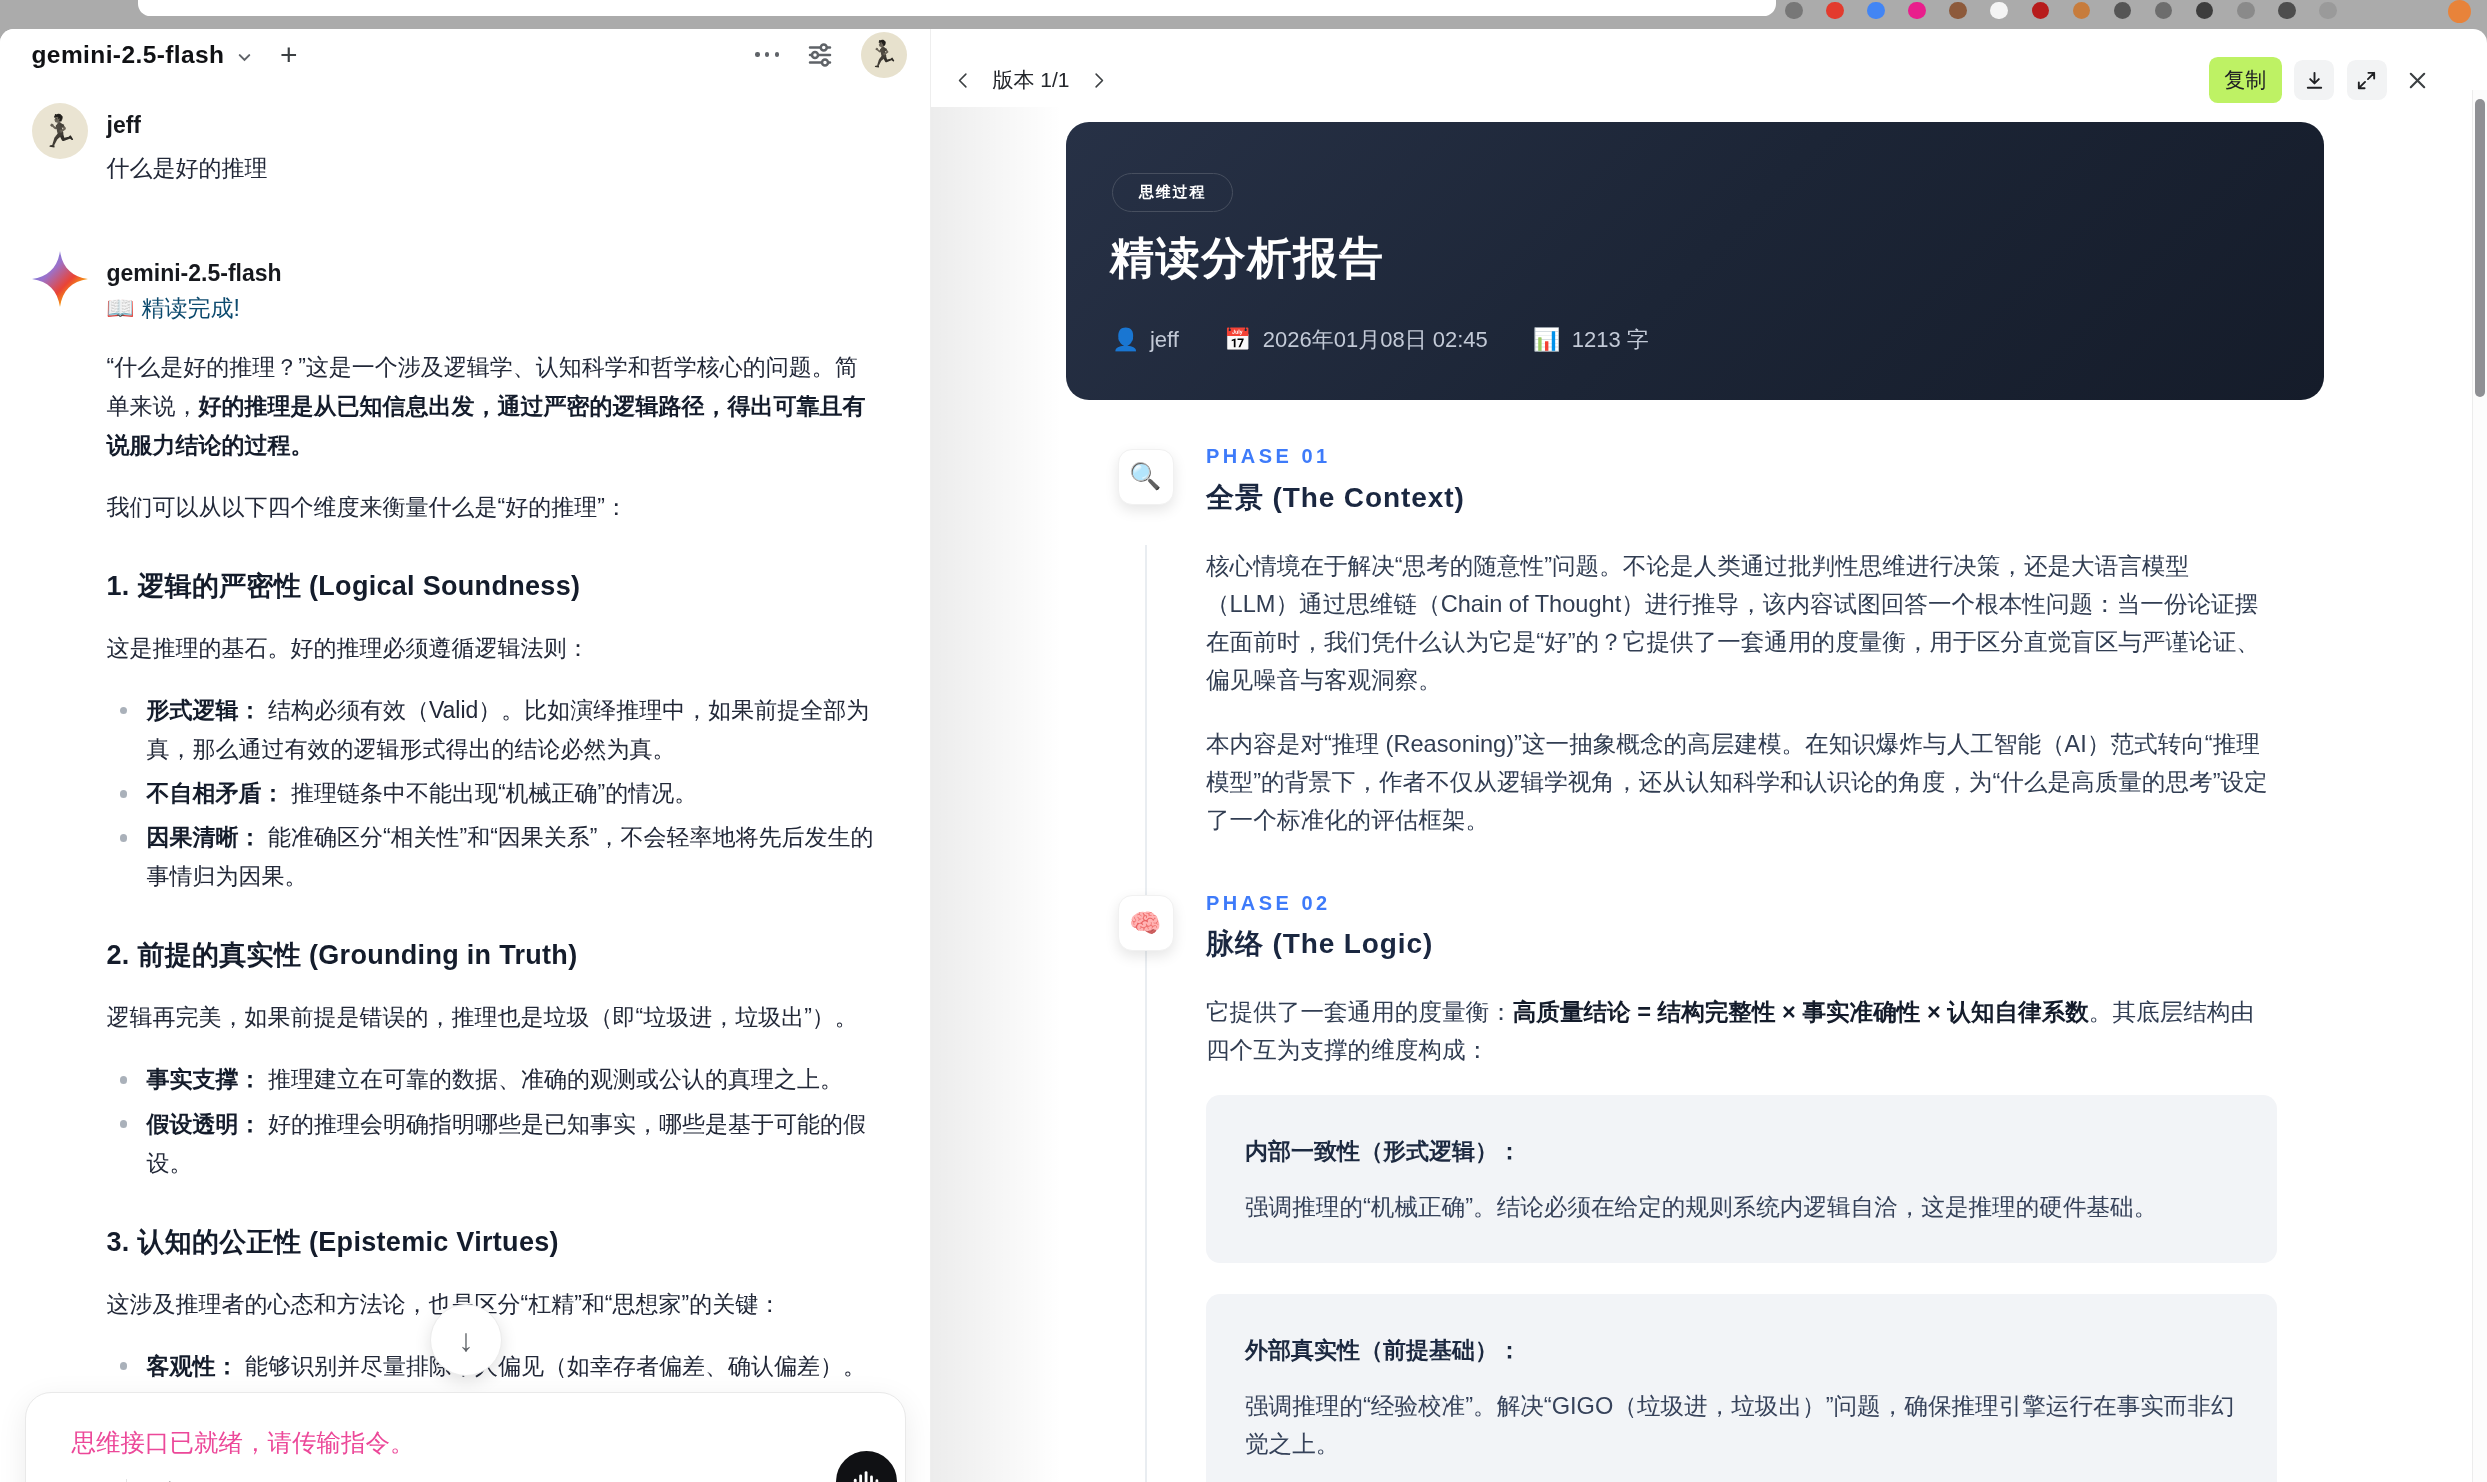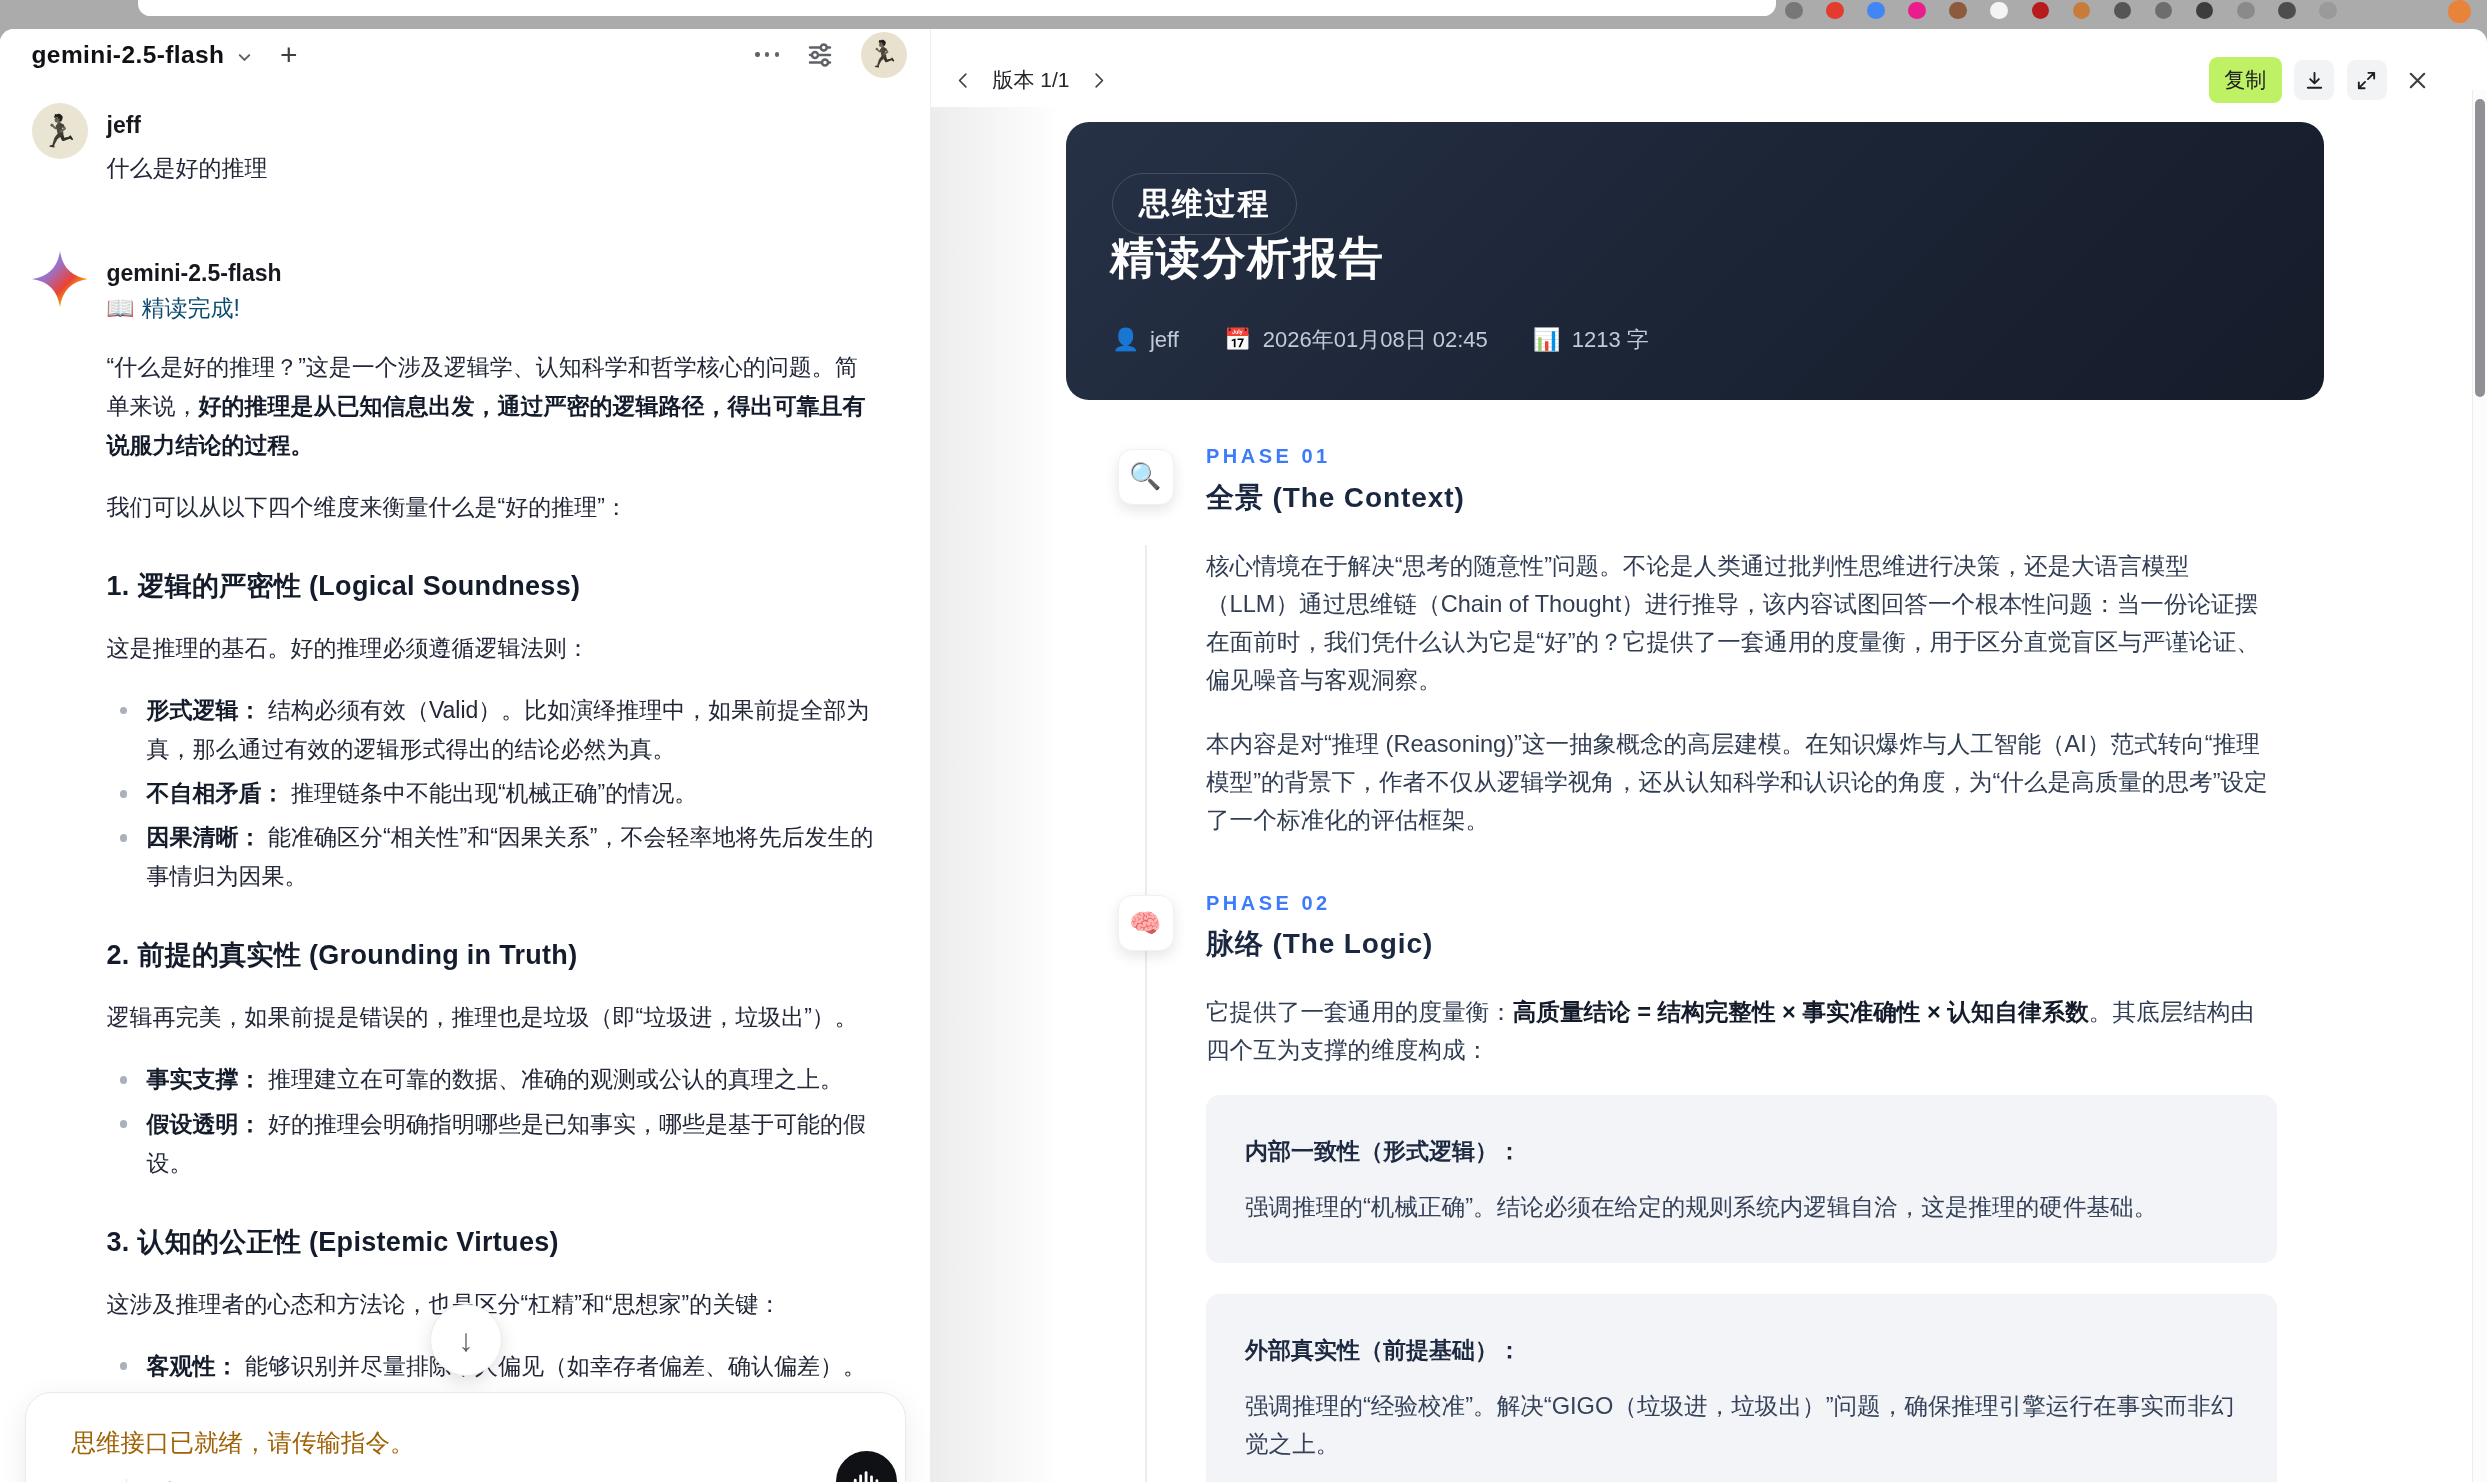--- a/index.html
+++ b/index.html
@@ -42,42 +42,42 @@
   .msg-body li::before{content:"";position:absolute;left:13px;top:15.8px;width:7.9px;height:7.9px;border-radius:50%;background:#aab1ba;}
   .term{font-weight:700;color:#141c2b;}
   .b{font-weight:700;color:#141c2b;}
   
   .scroll-fab{position:absolute;left:430px;top:1275px;width:70px;height:70px;border-radius:50%;background:#fff;
       border:0.9px solid #ececec;box-shadow:0 5.3px 17.5px rgba(0,0,0,.12);display:flex;align-items:center;justify-content:center;
       font-size:31.5px;color:#5f6368;z-index:5;}
   
   .composer{position:absolute;left:24.5px;top:1363px;width:881px;height:201px;background:#fff;border:0.9px solid #e9e9e9;
       border-radius:26px;box-shadow:0 8.8px 30px rgba(0,0,0,.08);z-index:6;box-sizing:border-box;}
-  .composer-placeholder{position:absolute;left:46px;top:33px;font-size:24.5px;color:#a16207;}
+  .composer-placeholder{position:absolute;left:46px;top:33px;font-size:24.5px;color:#ec4899;}
   .composer-tools{position:absolute;left:44px;top:86px;display:flex;align-items:center;gap:28px;}
   .tool-divider{width:0.9px;height:33px;background:#e3e3e3;}
   .voice-fab{position:absolute;left:810px;top:58px;width:61px;height:61px;border-radius:50%;background:#101114;
       display:flex;align-items:center;justify-content:center;}
   
   .artifact-panel{position:absolute;left:931px;top:0;right:0;bottom:0;background:#fff;margin-top:24px;}
   .artifact-toolbar{position:absolute;top:0;left:0;right:0;height:54px;display:flex;align-items:center;padding:0 51px 0 17.5px;box-sizing:border-box;}
   .version-nav{display:flex;align-items:center;gap:14px;}
   .version-label{font-size:21px;color:#23262b;}
   .nav-btn{display:flex;align-items:center;justify-content:center;width:30px;height:30px;}
   .toolbar-right{margin-left:auto;display:flex;align-items:center;gap:12.3px;}
   .ghost-btn{background:#bef264;border:none;border-radius:8.8px;padding:8.8px 15.8px;font-size:21px;color:#202124;font-family:inherit;}
   .icon-btn{background:#f2f3f4;border:none;border-radius:8.8px;width:40px;height:40px;display:flex;align-items:center;justify-content:center;}
   .plain-btn{background:none;border:none;width:37px;height:37px;display:flex;align-items:center;justify-content:center;}
   .artifact-content{position:absolute;top:54px;left:0;right:14px;bottom:0;background:#fff;overflow:hidden;}
   .artifact-content::before{content:"";position:absolute;left:0;top:0;bottom:0;width:131px;
       background:linear-gradient(to right,rgba(0,0,0,.075),rgba(0,0,0,0));pointer-events:none;}
   .hero{position:absolute;left:135px;top:15px;width:1258px;height:278px;border-radius:23px;
       background:linear-gradient(135deg,#273146 0%,#1c2536 50%,#151c2a 100%);}
   .hero-badge{position:absolute;left:46px;top:51px;padding:8.8px 26px;border:1.8px solid #474f5f;border-radius:874px;
-      color:#fff;font-size:31px;font-weight:700;letter-spacing:1.8px;}
+      color:#fff;font-size:15px;font-weight:700;letter-spacing:1.8px;}
   .hero-title{position:absolute;left:44px;top:107px;font-size:44px;font-weight:800;color:#fff;letter-spacing:1.8px;}
   .hero-meta{position:absolute;left:46px;top:203px;display:flex;align-items:center;gap:46px;font-size:22px;color:#c3cad7;}
   .meta-item{display:flex;align-items:center;gap:10.5px;}
   .phases{position:absolute;left:0;top:308px;right:0;}
   .timeline{position:absolute;left:214px;top:130px;width:1.8px;height:1225px;background:#e9edf1;}
   .phase{position:relative;padding-left:275px;margin-top:30px;}
   .phase + .phase{margin-top:53px;}
   .phase-icon{position:absolute;left:187px;top:3.5px;width:54px;height:54px;background:#fff;border:0.9px solid #f1f1f1;border-radius:14px;
       box-shadow:0 5.3px 14px rgba(0,0,0,.10);display:flex;align-items:center;justify-content:center;font-size:26px;z-index:2;}
   .phase-label{font-size:20px;font-weight:700;color:#3E7BFA;letter-spacing:3.5px;}

